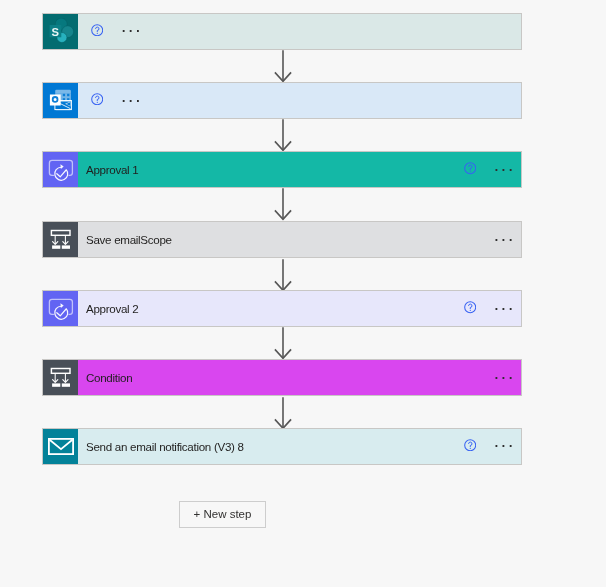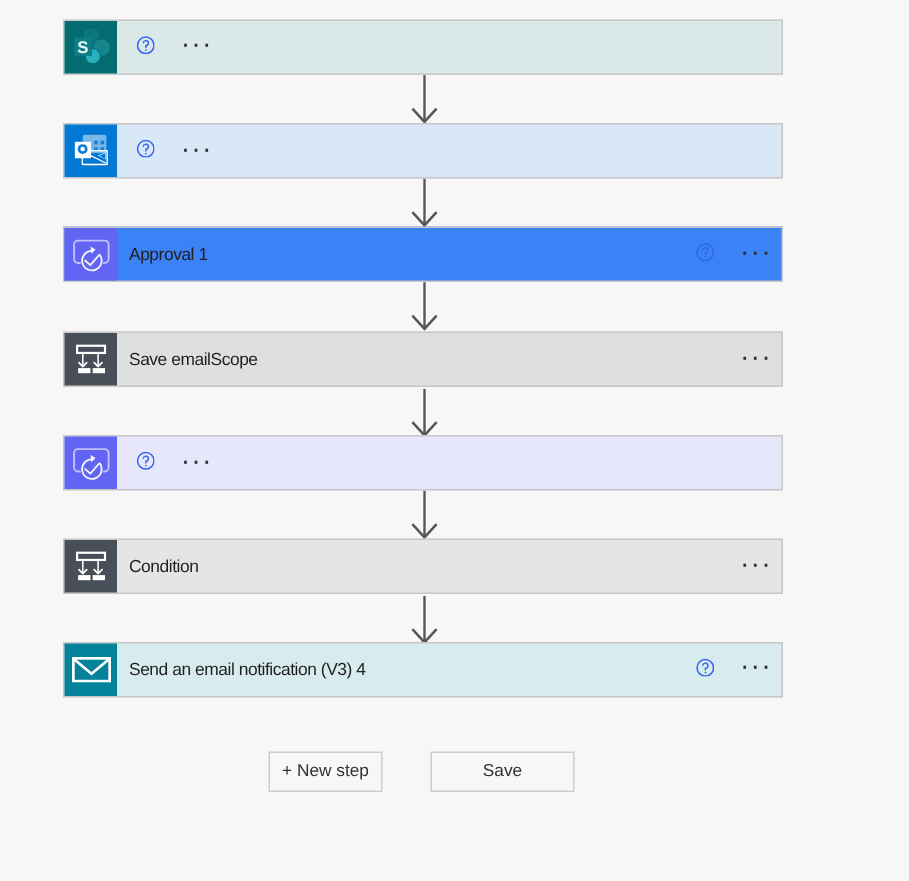--- a/index.html
+++ b/index.html
@@ -19,21 +19,21 @@
   .ellipsis{position:absolute;left:42.5px;top:5.8px;width:24px;height:22px;
             font-size:19px;letter-spacing:0.75px;color:#2e2e2e;line-height:22px;}
 
   .arrow{display:block;}
   .connector{position:absolute;left:273.8px;}
 
   .footer{position:absolute;left:179px;top:500.5px;display:flex;}
   .btn{box-sizing:border-box;height:27px;border:1px solid #cdcdcd;background:#f7f7f7;
        font-family:"Liberation Sans",sans-serif;font-size:11.5px;color:#323130;
        display:flex;align-items:center;justify-content:center;}
-  .btn-new{width:76px;margin-right:32px;}
+  .btn-new{width:87px;margin-right:20px;}
   .btn-save{width:96px;}
 </style>
 </head>
 <body>
 
 <div class="canvas">
   <div id="steps">
       <div class="card" style="top:12.7px;background:#DAE8E7">
       <div class="card-icon" style="background:#036C70">
           <svg width="26" height="26" viewBox="0 0 26 26">
@@ -95,21 +95,21 @@
 </svg>
         <div class="ellipsis">···</div>
       </div>
     </div>
       <div class="connector" style="top:119.19999999999999px">
         <svg class="arrow" width="18" height="33" viewBox="0 0 18 33">
   <path d="M9 0.2 V31.2" fill="none" stroke="#565656" stroke-width="1.6"></path>
   <path d="M1.5 23 L9 31.3 L16.5 23" fill="none" stroke="#565656" stroke-width="1.7" stroke-linecap="square"></path>
 </svg>
       </div>
-      <div class="card" style="top:151px;background:#3b82f6">
+      <div class="card" style="top:151px;background:#14b8a6">
       <div class="card-icon" style="background:#6264F3">
           <svg width="34" height="34" viewBox="0 0 34 34">
       <rect x="5.4" y="7.4" width="23" height="14.9" rx="2.6" fill="none" stroke="#fff" stroke-width="1.3" opacity="0.6"></rect>
       <circle cx="17.25" cy="20.75" r="7.6" fill="#6264F3"></circle>
       <path d="M17.25 14.25 A6.5 6.5 0 1 0 22.23 16.57" fill="none" stroke="#fff" stroke-width="1.2" opacity="0.95"></path>
       <path d="M16.4 11.3 L19.7 13.4 L16.9 16.1 Z" fill="#fff" opacity="0.95"></path>
       <path d="M12.8 20.7 L16.2 23.8 L22.1 17" fill="none" stroke="#fff" stroke-width="1.2" stroke-linecap="round" stroke-linejoin="round" opacity="0.95"></path>
     </svg>
         </div>
       <div class="card-title">Approval 1</div>
@@ -153,36 +153,37 @@
       <div class="card" style="top:290px;background:#E7E7FB">
       <div class="card-icon" style="background:#6264F3">
           <svg width="34" height="34" viewBox="0 0 34 34">
       <rect x="5.4" y="7.4" width="23" height="14.9" rx="2.6" fill="none" stroke="#fff" stroke-width="1.3" opacity="0.6"></rect>
       <circle cx="17.25" cy="20.75" r="7.6" fill="#6264F3"></circle>
       <path d="M17.25 14.25 A6.5 6.5 0 1 0 22.23 16.57" fill="none" stroke="#fff" stroke-width="1.2" opacity="0.95"></path>
       <path d="M16.4 11.3 L19.7 13.4 L16.9 16.1 Z" fill="#fff" opacity="0.95"></path>
       <path d="M12.8 20.7 L16.2 23.8 L22.1 17" fill="none" stroke="#fff" stroke-width="1.2" stroke-linecap="round" stroke-linejoin="round" opacity="0.95"></path>
     </svg>
         </div>
+      <div class="card-title">Approval 2</div>
       <div class="card-actions">
         <svg class="info-icon" viewBox="0 0 16 16">
   <circle cx="8" cy="8" r="7.1" fill="none" stroke="#3762f2" stroke-width="1.35"></circle>
   <path d="M5.9 5.8 A2.2 2.2 0 1 1 8.1 8.4 V9.9" fill="none" stroke="#3762f2" stroke-width="1.25" stroke-linecap="round"></path>
   <circle cx="8.1" cy="12.1" r="0.78" fill="#3762f2"></circle>
 </svg>
         <div class="ellipsis">···</div>
       </div>
     </div>
       <div class="connector" style="top:327.4px">
         <svg class="arrow" width="18" height="33" viewBox="0 0 18 33">
   <path d="M9 0.2 V31.2" fill="none" stroke="#565656" stroke-width="1.6"></path>
   <path d="M1.5 23 L9 31.3 L16.5 23" fill="none" stroke="#565656" stroke-width="1.7" stroke-linecap="square"></path>
 </svg>
       </div>
-      <div class="card" style="top:359.4px;background:#e5e5e5">
+      <div class="card" style="top:359.4px;background:#d946ef">
       <div class="card-icon" style="background:#484F58">
           <svg width="34" height="34" viewBox="0 0 34 34">
       <rect x="7.4" y="7.5" width="18.6" height="4.8" fill="none" stroke="#fff" stroke-width="1.45"></rect>
       <path d="M11.2 12.3 V20.6 M21.4 12.3 V20.6" stroke="#fff" stroke-width="1.05" fill="none"></path>
       <path d="M8.6 18.7 L11.2 21.4 L13.8 18.7 M18.8 18.7 L21.4 21.4 L24 18.7" fill="none" stroke="#fff" stroke-width="1.15" stroke-linecap="round" stroke-linejoin="round"></path>
       <rect x="8.1" y="22.4" width="8.2" height="3.4" fill="#fff"></rect>
       <rect x="17.8" y="22.4" width="8.2" height="3.4" fill="#fff"></rect>
     </svg>
         </div>
       <div class="card-title">Condition</div>
@@ -197,28 +198,27 @@
   <path d="M1.5 23 L9 31.3 L16.5 23" fill="none" stroke="#565656" stroke-width="1.7" stroke-linecap="square"></path>
 </svg>
       </div>
       <div class="card" style="top:427.7px;background:#D8ECEF">
       <div class="card-icon" style="background:#038299">
           <svg width="26" height="17" viewBox="0 0 26 17">
       <rect x="0.9" y="0.9" width="24.2" height="15.2" fill="none" stroke="#fff" stroke-width="1.8"></rect>
       <path d="M1.6 1.7 L13 11.2 L24.4 1.7" fill="none" stroke="#fff" stroke-width="1.8"></path>
     </svg>
         </div>
-      <div class="card-title">Send an email notification (V3) 4</div>
+      <div class="card-title">Send an email notification (V3) 8</div>
       <div class="card-actions">
         <svg class="info-icon" viewBox="0 0 16 16">
   <circle cx="8" cy="8" r="7.1" fill="none" stroke="#3762f2" stroke-width="1.35"></circle>
   <path d="M5.9 5.8 A2.2 2.2 0 1 1 8.1 8.4 V9.9" fill="none" stroke="#3762f2" stroke-width="1.25" stroke-linecap="round"></path>
   <circle cx="8.1" cy="12.1" r="0.78" fill="#3762f2"></circle>
 </svg>
         <div class="ellipsis">···</div>
       </div>
     </div>
     </div>
   <div class="footer">
     <button class="btn btn-new">+ New step</button>
-    <button class="btn btn-save">Save</button>
   </div>
 </div>
 
 </body></html>

